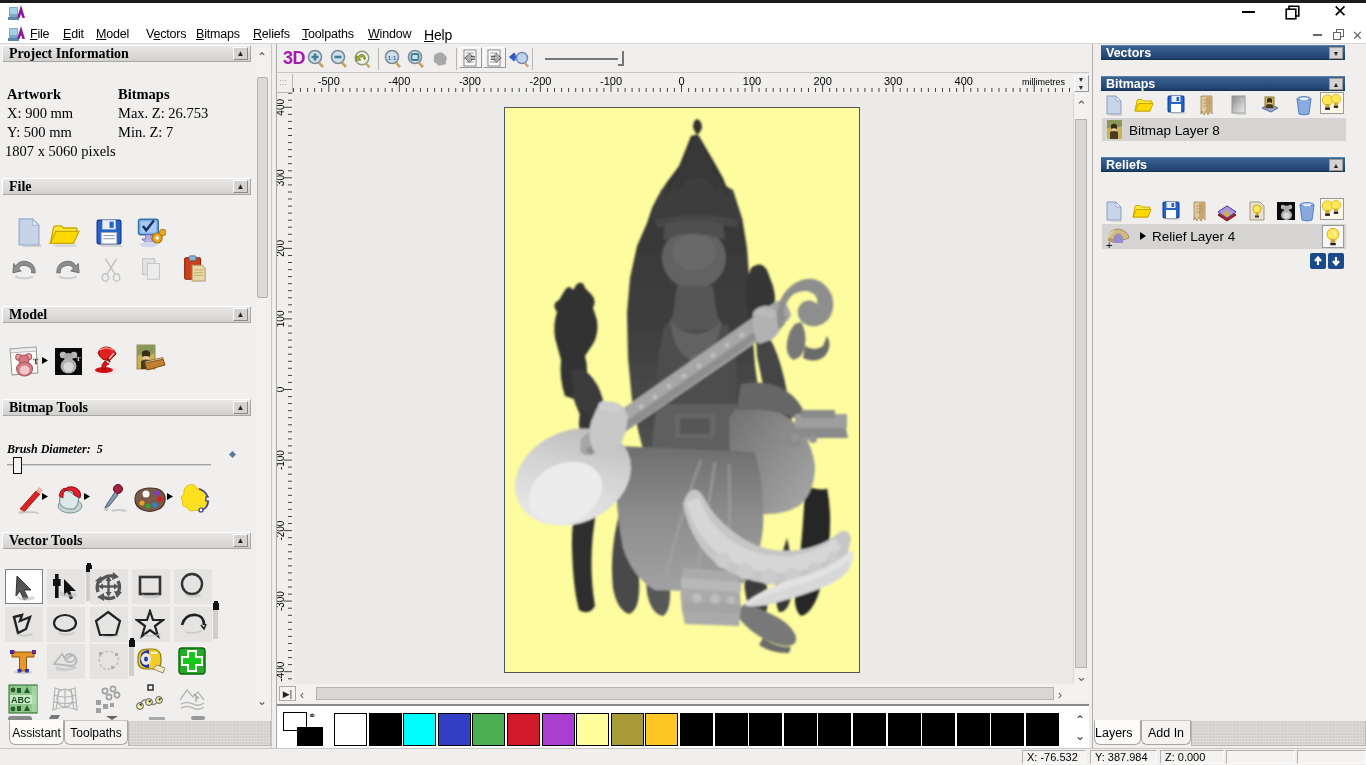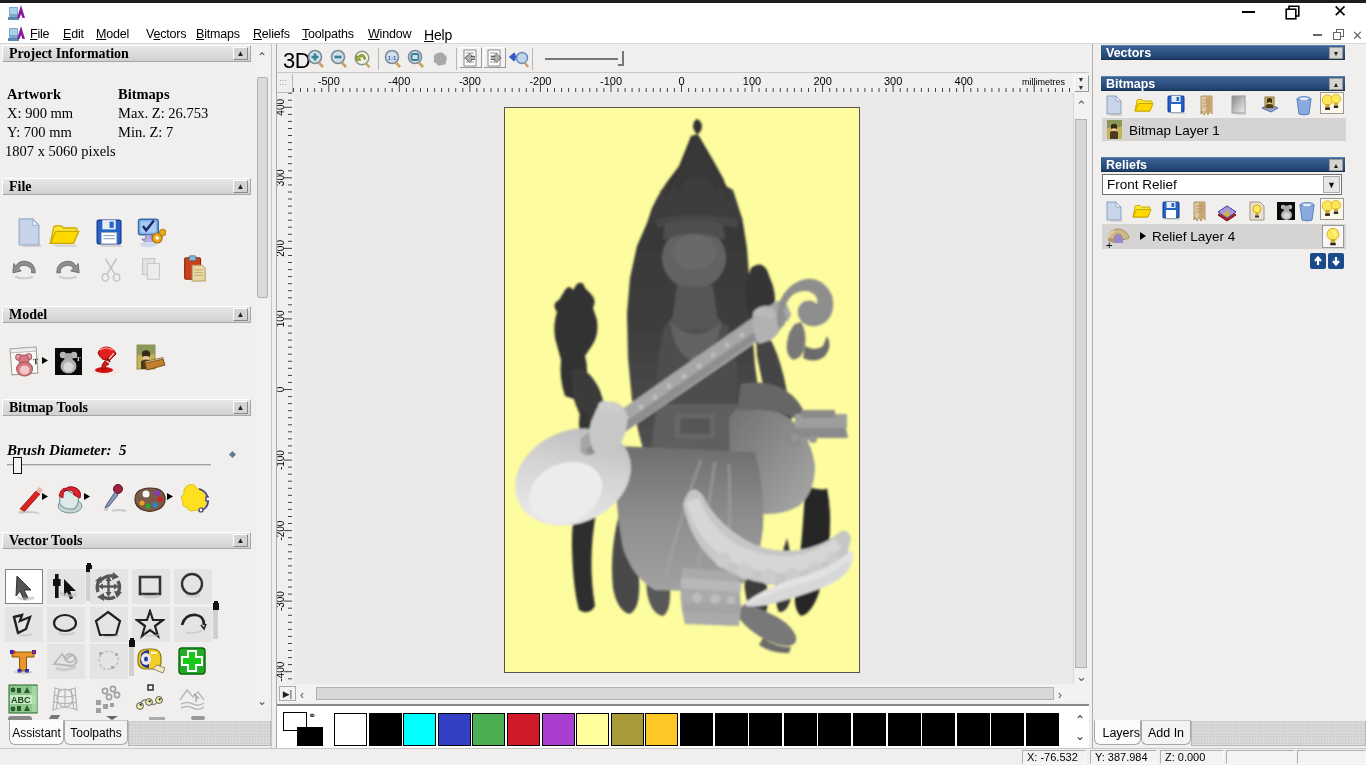--- a/index.html
+++ b/index.html
@@ -66,21 +66,21 @@
     <div class="abs" style="left:0;top:44px;width:271px;height:704px;background:#f0efed;"></div>
     <div class="hdr" style="top:45px;">Project Information<span class="btn">▲</span></div>
     <div class="hdr" style="top:178px;">File<span class="btn">▲</span></div>
     <div class="hdr" style="top:306px;">Model<span class="btn">▲</span></div>
     <div class="hdr" style="top:399px;">Bitmap Tools<span class="btn">▲</span></div>
     <div class="hdr" style="top:532px;">Vector Tools<span class="btn">▲</span></div>
     <div class="abs serif" style="left:7px;top:86px;font-size:14.5px;font-weight:bold;">Artwork</div>
     <div class="abs serif" style="left:118px;top:86px;font-size:14.5px;font-weight:bold;">Bitmaps</div>
     <div class="abs serif" style="left:7px;top:105px;font-size:14.5px;">X: 900 mm</div>
     <div class="abs serif" style="left:118px;top:105px;font-size:14.5px;">Max. Z: 26.753</div>
-    <div class="abs serif" style="left:7px;top:124px;font-size:14.5px;">Y: 700 mm</div>
+    <div class="abs serif" style="left:7px;top:124px;font-size:14.5px;">Y: 500 mm</div>
     <div class="abs serif" style="left:118px;top:124px;font-size:14.5px;">Min. Z: 7</div>
     <div class="abs serif" style="left:5px;top:143px;font-size:14.5px;">1807 x 5060 pixels</div>
     <div class="abs icon" style="left:13px;top:217px;">
       <svg width="31" height="31" viewBox="0 0 31 31">
         <g transform="scale(1.0333333333333334)">
           <path d="M6 2 L19 2 L25 8 L25 27 L6 27 Z" fill="#c7d4e8" stroke="#9fb4d4" stroke-width="1.4"></path>
           <path d="M19 2 L19 8 L25 8 Z" fill="#eef2f8" stroke="#9fb4d4" stroke-width="1"></path>
           <path d="M8 27 L25 27 L25 24 L27 27 L27 29 L10 29 Z" fill="#b9b9b9" opacity="0.6"></path>
         </g>
       </svg>
@@ -229,21 +229,21 @@
           <rect x="4" y="2" width="18" height="24" fill="none" stroke="#8a7838" stroke-width="0.8"></rect>
           <path d="M4 2 h18 v8 q-5 3 -9 2 q-5 -1 -9 1 Z" fill="#8a9858"></path>
           <ellipse cx="13" cy="12" rx="4" ry="5" fill="#e8c8a0"></ellipse>
           <path d="M9 9 Q13 5 17 9 L17 14 Q13 12 9 14 Z" fill="#3a2a18"></path>
           <path d="M8 18 Q13 15 18 18 L18 26 L8 26 Z" fill="#4a3a20"></path>
           <path d="M12 20 L30 16 L32 22 L14 27 Z" fill="#c08030" stroke="#805018" stroke-width="1"></path>
           <path d="M12 20 L30 16 L30 14.5 L12 18.5 Z" fill="#e8d8b8" stroke="#805018" stroke-width="0.7"></path>
         </g>
       </svg>
     </div>
-    <div class="abs serif" style="left:7px;top:442px;font-size:15px;font-weight:bold;font-style:italic;">Brush Diameter:&nbsp; 5</div>
+    <div class="abs serif" style="left:7px;top:442px;font-size:12px;font-weight:bold;font-style:italic;">Brush Diameter:&nbsp; 5</div>
     <div class="abs" style="left:230px;top:452px;width:5px;height:5px;background:#5a7a9a;transform:rotate(45deg);"></div>
     <div class="abs" style="left:7px;top:464px;width:204px;height:2px;background:linear-gradient(#888,#eee);"></div>
     <div class="abs" style="left:13px;top:457px;width:9px;height:17px;background:#f4f3f1;border:1.6px solid #111;"></div>
     <div class="abs icon" style="left:14px;top:483px;">
       <svg width="32" height="32" viewBox="0 0 32 32">
         <g transform="scale(1.0)">
           <path d="M6 26 L22 8 L26 11 L10 29 Z" fill="#dd2222" stroke="#881111" stroke-width="0.8"></path>
           <path d="M22 8 L25 4 L29 7 L26 11 Z" fill="#e8b0a8"></path>
           <path d="M6 26 L10 29 L5 30 Z" fill="#f0d0b0"></path>
           <path d="M4 29 Q14 27 24 29 L26 31 Q14 29 6 31 Z" fill="#bbb" opacity="0.7"></path>
@@ -534,21 +534,21 @@
     <div class="abs" style="left:256px;top:48px;width:13px;height:660px;background:#f3f2f0;"></div>
     <div class="abs" style="left:257px;top:50px;font-size:12px;color:#555;">⌃</div>
     <div class="abs" style="left:257px;top:77px;width:11px;height:221px;background:#dcdbd9;border:1px solid #b0afad;border-radius:2px;"></div>
     <div class="abs" style="left:257px;top:694px;font-size:12px;color:#555;">⌄</div>
     <div class="abs" style="left:0;top:721px;width:271px;height:27px;background:#f0efed;"></div>
     <div class="abs" style="left:128px;top:721px;width:143px;height:25px;background:#d6d5d3;background-image:repeating-linear-gradient(0deg,#dcdbd9 0 1px,transparent 1px 3px),repeating-linear-gradient(90deg,#cecdcb 0 1px,transparent 1px 3px);border:1px solid #b8b7b5;border-top:none;"></div>
     <div class="abs" style="left:9px;top:720px;width:55px;height:25px;background:#fcfbf9;border:1px solid #a8a7a5;border-top:1px solid #fcfbf9;border-radius:0 0 6px 6px;font-size:12px;text-align:center;line-height:24px;">Assistant</div>
     <div class="abs" style="left:64px;top:720px;width:64px;height:25px;background:#f4f3f1;border:1px solid #a8a7a5;border-top:1px solid #c8c7c5;border-radius:0 0 6px 6px;font-size:12px;text-align:center;line-height:24px;">Toolpaths</div>
     <div class="abs" style="left:271px;top:44px;width:6px;height:704px;background:#f0efed;border-left:1px solid #c8c7c5;border-right:1px solid #aaa9a7;"></div>
     <div class="abs" style="left:277px;top:44px;width:812px;height:29px;background:#f0efed;border-bottom:1px solid #c8c7c5;"></div>
-    <div class="abs" style="left:283px;top:48px;font-size:22px;font-weight:normal;letter-spacing:-0.5px;color:#000000;">3D</div>
+    <div class="abs" style="left:283px;top:48px;font-size:18px;font-weight:bold;letter-spacing:-0.5px;color:#a21caf;">3D</div>
     <div class="abs icon" style="left:307px;top:49px;">
       <svg width="20" height="20" viewBox="0 0 20 20">
         <circle cx="8" cy="8" r="6.5" fill="#cfe0ea" stroke="#7a8a98" stroke-width="1.6"></circle>
         <path d="M8 4.5 L8 11.5 M4.5 8 L11.5 8" stroke="#3a7f96" stroke-width="2.6"></path>
         <path d="M12.5 12.5 L17 17 L15 19 L11 14.5 Z" fill="#c8a060"></path>
       </svg>
     </div>
     <div class="abs icon" style="left:330px;top:49px;">
       <svg width="20" height="20" viewBox="0 0 20 20">
         <circle cx="8" cy="8" r="6.5" fill="#cfe0ea" stroke="#7a8a98" stroke-width="1.6"></circle>
@@ -1100,23 +1100,22 @@
     <div class="abs" style="left:1102px;top:118px;width:244px;height:23px;background:#d5d4d2;"></div>
     <div class="abs icon" style="left:1107px;top:120px;">
       <svg width="15" height="19" viewBox="0 0 15 19">
         <rect width="15" height="19" fill="#c8b458"></rect>
         <path d="M0 0 h15 v6 q-4 2 -7.5 1.5 q-4 -0.5 -7.5 1 Z" fill="#8a9858"></path>
         <ellipse cx="7" cy="8" rx="2.8" ry="3.4" fill="#e8c8a0"></ellipse>
         <path d="M4 5 Q7 2.5 10 5 L10 9 Q7 7.5 4 9 Z" fill="#3a2a18"></path>
         <path d="M3 12 Q7 10 11 12 L11 19 L3 19 Z" fill="#4a3a20"></path>
       </svg>
     </div>
-    <div class="abs" style="left:1129px;top:123px;font-size:13.5px;color:#000;">Bitmap Layer 1</div>
+    <div class="abs" style="left:1129px;top:123px;font-size:13.5px;color:#000;">Bitmap Layer 8</div>
     <div class="bhdr" style="left:1101px;top:157px;">Reliefs<span class="btn">▲</span></div>
-    <div class="abs" style="left:1102px;top:174px;width:240px;height:21px;background:#fff;border:1px solid #707070;font-size:13.5px;line-height:19px;padding-left:4px;color:#000;">Front Relief<div style="position:absolute;right:1px;top:1px;width:17px;height:17px;background:#e8e7e5;border:1px solid #aaa;text-align:center;font-size:9px;line-height:16px;color:#111;">▼</div></div>
     <div class="abs icon" style="left:1103px;top:200px;">
       <svg width="22" height="22" viewBox="0 0 22 22">
         <path d="M4 2 L13 2 L18 7 L18 20 L4 20 Z" fill="#c8d4e8" stroke="#8aa0c0" stroke-width="1"></path>
         <path d="M13 2 L13 7 L18 7 Z" fill="#eef2f8" stroke="#8aa0c0" stroke-width="0.8"></path>
         <path d="M6 20 L18 20 L20 22 L8 22 Z" fill="#bbb" opacity="0.5"></path>
       </svg>
     </div>
     <div class="abs icon" style="left:1131px;top:200px;">
       <svg width="22" height="22" viewBox="0 0 22 22">
         <path d="M2 17 L4 7 Q4 5.5 5.5 5.5 L9 5.5 L10.5 7 L18 7 Q19.5 7 19 8.5 L17 17 Z" fill="#ffe830" stroke="#c8a800"></path>
@@ -1224,20 +1223,20 @@
         <path d="M8 12 L8 5 M5 8 L8 4.5 L11 8" stroke="#fff" stroke-width="2.2" fill="none"></path>
       </svg>
     </div>
     <div class="abs icon" style="left:1328px;top:253px;">
       <svg width="16" height="16" viewBox="0 0 16 16">
         <rect width="16" height="16" rx="2" fill="#1a4a8a"></rect>
         <path d="M8 4 L8 11 M5 8 L8 11.5 L11 8" stroke="#fff" stroke-width="2.2" fill="none"></path>
       </svg>
     </div>
     <div class="abs" style="left:1191px;top:721px;width:175px;height:25px;background:#d6d5d3;background-image:repeating-linear-gradient(0deg,#dcdbd9 0 1px,transparent 1px 3px),repeating-linear-gradient(90deg,#cecdcb 0 1px,transparent 1px 3px);border:1px solid #b8b7b5;border-top:none;"></div>
-    <div class="abs" style="left:1094px;top:720px;width:47px;height:25px;background:#fcfbf9;border:1px solid #a8a7a5;border-top:1px solid #fcfbf9;border-radius:0 0 6px 6px;font-size:12.5px;text-align:right;line-height:24px;">Layers</div>
+    <div class="abs" style="left:1094px;top:720px;width:47px;height:25px;background:#fcfbf9;border:1px solid #a8a7a5;border-top:1px solid #fcfbf9;border-radius:0 0 6px 6px;font-size:12.5px;text-align:left;line-height:24px;">Layers</div>
     <div class="abs" style="left:1141px;top:720px;width:50px;height:25px;background:#f4f3f1;border:1px solid #a8a7a5;border-top:1px solid #c8c7c5;border-radius:0 0 6px 6px;font-size:12.5px;text-align:center;line-height:24px;">Add In</div>
     <div class="abs" style="left:0;top:748px;width:1366px;height:17px;background:#f0efed;border-top:1px solid #c8c7c5;"></div>
     <div class="sbox" style="left:1022px;width:64px;">X: -76.532</div>
     <div class="sbox" style="left:1090px;width:67px;">Y: 387.984</div>
     <div class="sbox" style="left:1160px;width:64px;">Z: 0.000</div>
     <div class="sbox" style="left:1226px;width:69px;"></div>
     <div class="sbox" style="left:1297px;width:69px;"></div>
   </div>
 </body></html>

